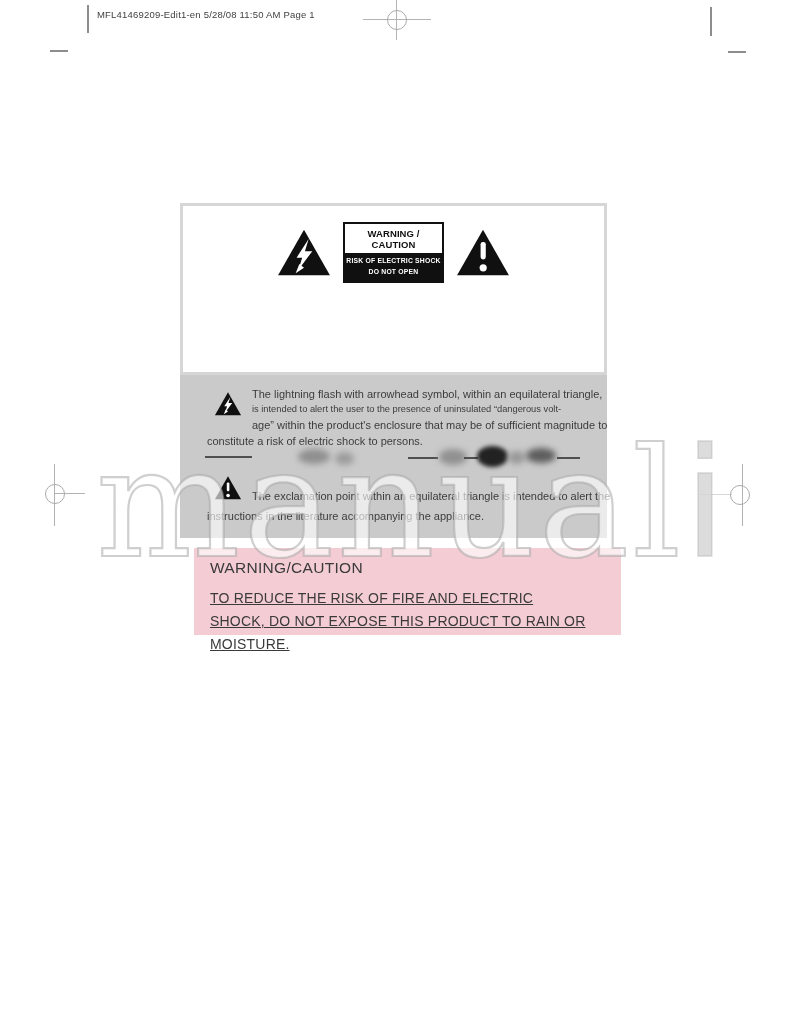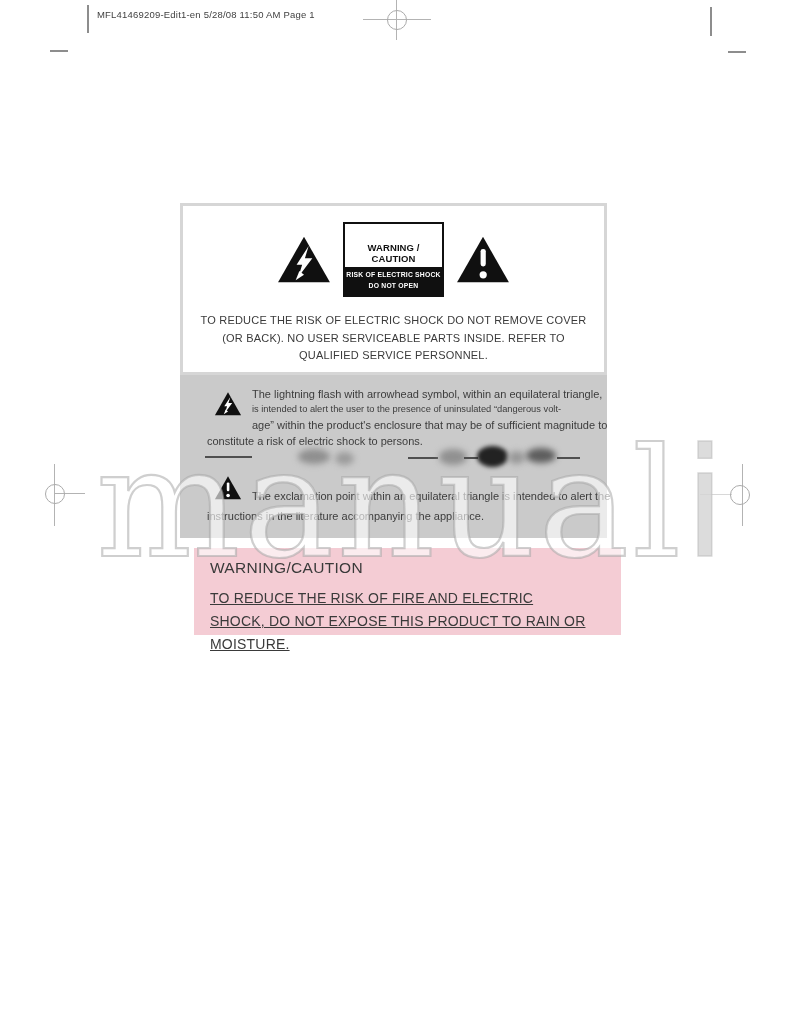--- a/index.html
+++ b/index.html
@@ -17,21 +17,21 @@
   
   .panel { position:absolute; left:180px; width:427px; }
   .white-box { top:203px; height:172px; background:#fff; border:3px solid #d6d6d6; }
   .gray-box { top:375px; height:163px; background:#cacaca; }
   .pink-box { top:548px; height:87px; background:#f4ccd4;margin-left:14px; }
 
   
   .label-row { display:flex; justify-content:center; align-items:center; gap:11px; padding-top:16px; }
   .tri-svg { display:block; }
   .wc-box { width:101px; border:2.5px solid #101010; background:#fff; }
-  .wc-title { font-size:9.5px; font-weight:bold; color:#101010; text-align:center; padding:18px 0 3px; letter-spacing:0.1px; }
+  .wc-title { font-size:9.5px; font-weight:bold; color:#101010; text-align:center; padding:4px 0 3px; letter-spacing:0.1px; }
   .wc-black { background:#101010; color:#fff; font-size:6.8px; font-weight:bold; text-align:center; line-height:1.55; padding:3px 0 4px; letter-spacing:0.2px; }
 
   .shock-notice { margin:15px auto 0; width:402px; text-align:center; font-size:11px; line-height:1.6; color:#3a3a3a; letter-spacing:0.2px; }
 
   
   .g-icon { position:absolute; }
   .g-line { position:absolute; color:#3c3c3c; white-space:nowrap; }
   .fs-n { font-size:11px; }
   .fs-s { font-size:9.3px; }
 
@@ -107,21 +107,20 @@
           <div>RISK OF ELECTRIC SHOCK</div>
           <div>DO NOT OPEN</div>
         </div>
       </div>
       <svg class="tri-svg" width="56" height="50" viewBox="0 0 60 54">
         <polygon points="30,2 58,51 2,51" fill="#101010"></polygon>
         <rect x="27.4" y="15" width="5.6" height="19" rx="2.6" fill="#ffffff"></rect>
         <circle cx="30.2" cy="43" r="3.9" fill="#ffffff"></circle>
       </svg>
     </div>
-    <div class="shock-notice">TO REDUCE THE RISK OF ELECTRIC SHOCK DO NOT REMOVE COVER (OR BACK). NO USER SERVICEABLE PARTS INSIDE. REFER TO QUALIFIED SERVICE PERSONNEL.</div>
   </div>
 
   <div class="panel gray-box">
     <svg class="g-icon" style="left:34px; top:16px;" width="28" height="26" viewBox="0 0 60 54">
       <polygon points="30,2 58,51 2,51" fill="#101010"></polygon>
       <polygon points="35,12 22,32 28,32 24,45 39,25 31,25" fill="#ffffff"></polygon>
       <polygon points="21,49 30,43 25,39" fill="#ffffff"></polygon>
     </svg>
     <div class="g-line fs-n" style="left:72px; top:13px;">The lightning flash with arrowhead symbol, within an equilateral triangle,</div>
     <div class="g-line fs-s" style="left:72px; top:29px;">is intended to alert the user to the presence of uninsulated “dangerous volt-</div>

